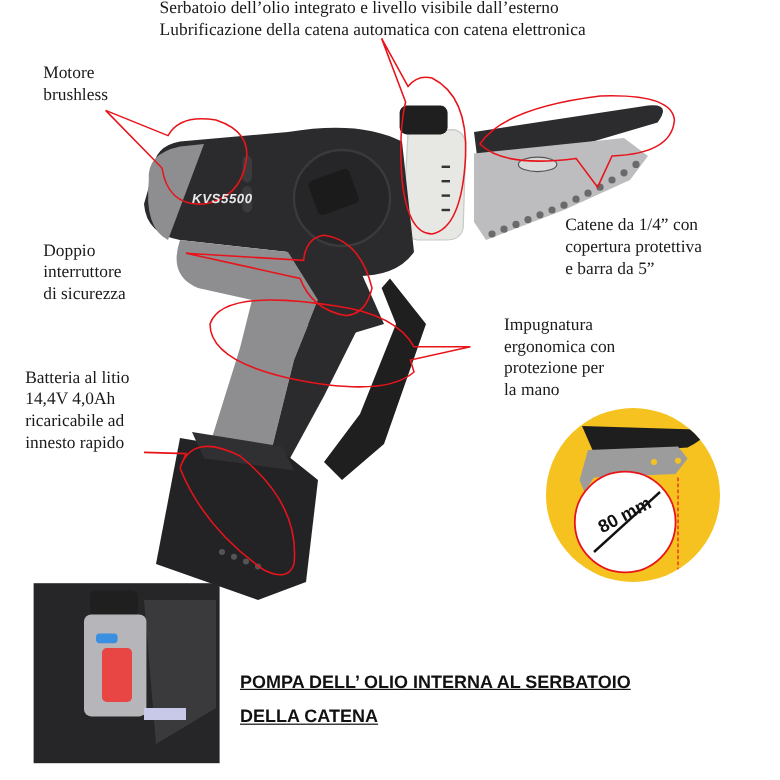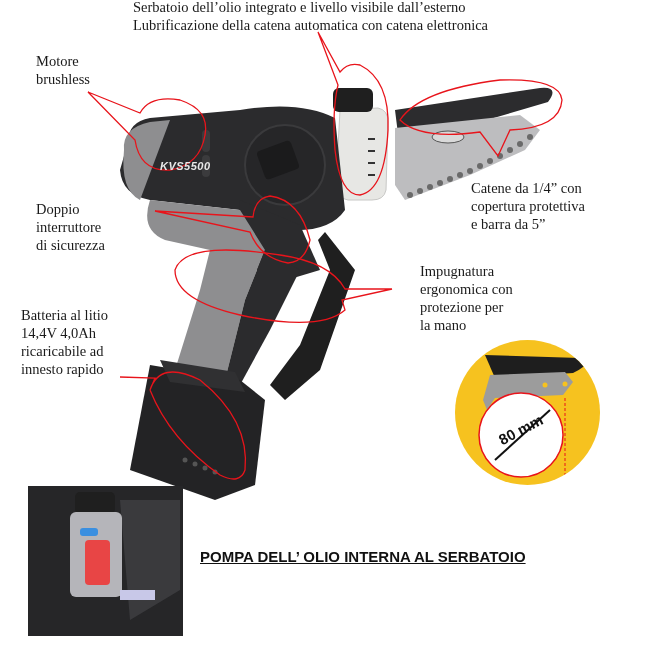--- a/index.html
+++ b/index.html
@@ -1,19 +1,19 @@
 <!DOCTYPE html>
 <html><head>
 <meta charset="utf-8">
 <style>
   html, body { margin:0; padding:0; background:#ffffff; }
   body { width:650px; height:650px; position:relative; overflow:hidden; font-family:"Liberation Serif", serif; color:#111; }
   .lbl { position:absolute; font-family:"Liberation Serif", serif; font-size:14.5px; line-height:18px; color:#1a1a1a; white-space:pre-line; }
   .title { position:absolute; left:200px; top:548px; font-family:"Liberation Sans", sans-serif; font-weight:bold; font-size:15px; line-height:17px; text-decoration:underline; color:#111; }
-  .title div { white-space:nowrap; }
+  .title div { white-space:nowrap;margin-top:12px; }
   svg { position:absolute; left:0; top:0; }
   .badge { position:absolute; left:455px; top:340px; width:145px; height:145px; border-radius:50%; background:#f6c21f; overflow:hidden; }
   .badge-text { position:absolute; font-family:"Liberation Sans", sans-serif; font-weight:bold; font-size:15px; color:#111; transform:rotate(-28deg); left:497px; top:421px; }
   .model { position:absolute; left:160px; top:160px; color:#e8e8e8; font-family:"Liberation Sans", sans-serif; font-weight:bold; font-size:11px; letter-spacing:0.5px;font-style:italic; }
 </style>
 </head>
 <body>
 
 <div class="lbl" style="left:133px; top:-2px; white-space:nowrap;">Serbatoio dell’olio integrato e livello visibile dall’esterno</div>
 <div class="lbl" style="left:133px; top:16px; white-space:nowrap;">Lubrificazione della catena automatica con catena elettronica</div>
@@ -124,13 +124,14 @@
       <circle cx="110" cy="44" r="2.5" fill="#f6c21f"></circle>
     <circle cx="66" cy="95" r="42" fill="#ffffff" stroke="#e8141b" stroke-width="1.5"></circle>
     <line x1="40" y1="120" x2="95" y2="70" stroke="#111" stroke-width="2"></line>
     <line x1="110" y1="58" x2="110" y2="145" stroke="#e8141b" stroke-width="1" stroke-dasharray="3,2"></line>
   </svg>
 </div>
 <div class="badge-text">80 mm</div>
 
 <div class="title">
   <div>POMPA DELL’ OLIO INTERNA AL SERBATOIO</div>
+  <div>DELLA CATENA</div>
 </div>
 
 </body></html>

